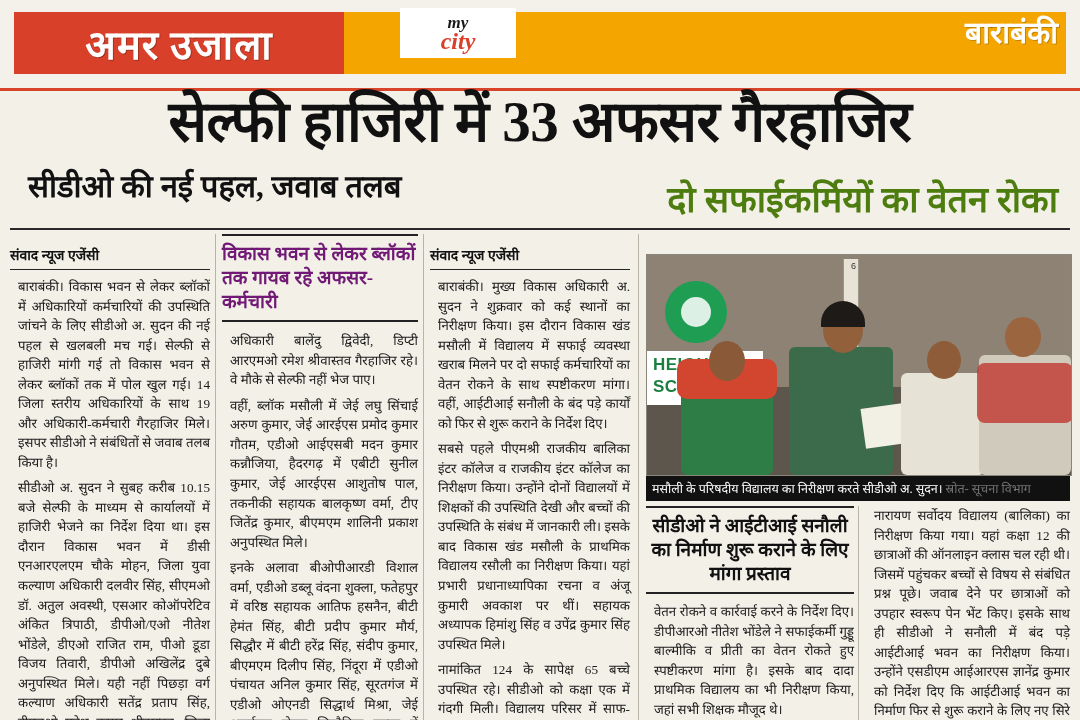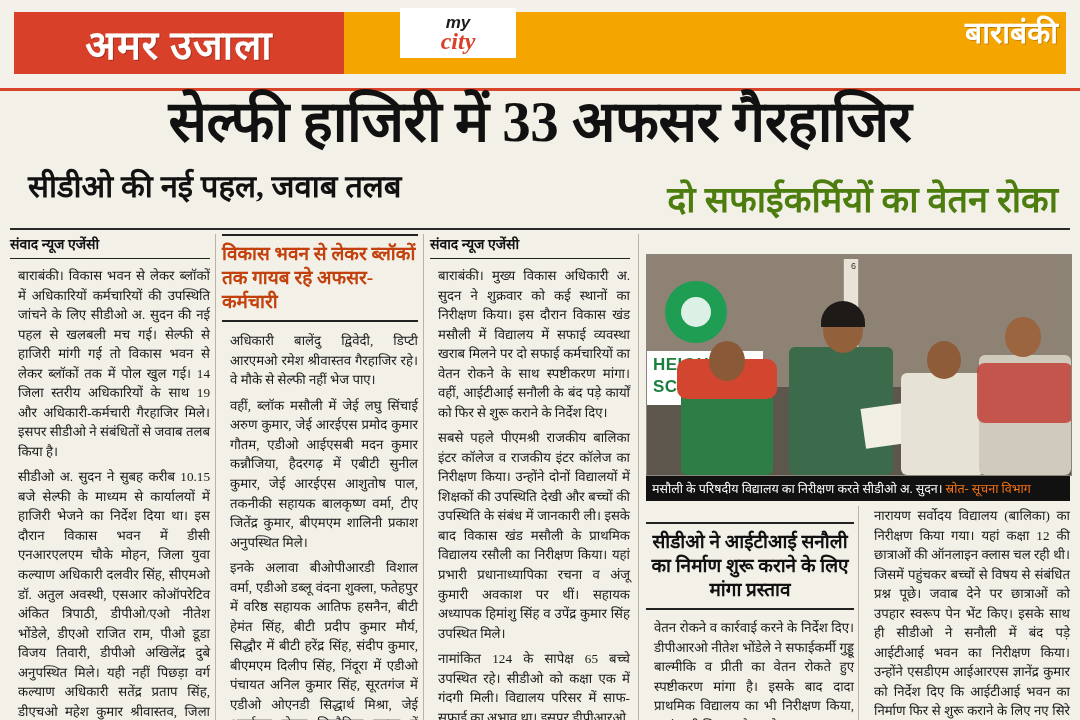--- a/index.html
+++ b/index.html
@@ -39,21 +39,21 @@
   .brand-gap{flex:1 1 auto;background:#f5a500;}
   .mycity{
     position:absolute;left:400px;top:8px;
     width:112px;height:46px;
     background:#ffffff;
     border:2px solid #ffffff;
     display:flex;flex-direction:column;align-items:center;justify-content:center;
     line-height:1;
   }
   .mycity .my{
-    font-family:Liberation Sans, sans-serif;
+    font-family:Liberation Serif, serif;
     font-size:17px;color:#1a1a1a;font-weight:bold;font-style:italic;
   }
   .mycity .city{
     font-family:"Liberation Serif", serif;
     font-size:24px;color:#d8402a;font-weight:bold;font-style:italic;
     margin-top:-2px;
   }
   .edition{
     position:absolute;right:22px;top:0;height:62px;
     display:flex;align-items:center;
@@ -106,25 +106,25 @@
   .col2{left:212px;width:196px;}
   .col3{left:420px;width:200px;}
   .col4{left:636px;width:424px;}
   .vline{
     position:absolute;top:0;width:1px;height:486px;background:#b9b4a6;
   }
   .byline{
     font-family:"Liberation Serif", serif;
     font-weight:bold;font-size:14px;color:#111;
     border-bottom:1.5px solid #222;
-    padding-bottom:5px;margin-bottom:7px;
+    padding-bottom:5px;margin-bottom:7px;margin-top:11px;
   }
   .kicker{
     font-family:"Liberation Serif", serif;
-    font-weight:bold;font-size:19px;line-height:1.25;color:#c2410c;
+    font-weight:bold;font-size:19px;line-height:1.25;color:#701a75;
     border-top:2px solid #222;border-bottom:2px solid #222;
     padding:6px 0 7px 0;margin-bottom:9px;
   }
   .ptext{
     font-family:"Liberation Serif", serif;
     font-size:13.2px;line-height:1.48;
     text-align:justify;
     color:#1a1a1a;
     margin:0 0 6px 8px;
     hyphens:auto;
@@ -178,33 +178,33 @@
   .pD{left:332px;top:100px;width:92px;height:120px;background:#cfcabb;}
   .pD-head{position:absolute;left:358px;top:62px;width:36px;height:40px;border-radius:50%;background:#9a653f;}
   .pD-sari{position:absolute;left:330px;top:108px;width:96px;height:60px;background:#c2413a;opacity:.85;border-radius:8px;}
   .paper{position:absolute;left:216px;top:150px;width:56px;height:40px;background:#f2efe4;transform:rotate(-8deg);}
   .caption{
     position:absolute;left:0;top:242px;width:424px;
     background:#111;color:#fff;
     font-family:"Liberation Serif", serif;
     font-size:12.5px;padding:4px 6px;box-sizing:border-box;
   }
-  .cap-src{color:#f97316;}
+  .cap-src{color:#737373;}
   
   .lower{
     position:absolute;left:0;top:272px;width:424px;
   }
   .lowerL{position:absolute;left:0;top:0;width:208px;}
   .lowerR{position:absolute;left:220px;top:0;width:204px;}
   .boxhead{
     font-family:"Liberation Serif", serif;
     font-weight:bold;font-size:19px;line-height:1.25;color:#111;
     text-align:center;
     border-top:2px solid #222;border-bottom:2px solid #222;
-    padding:6px 2px 7px 2px;margin-bottom:8px;margin-top:16px;
+    padding:6px 2px 7px 2px;margin-bottom:8px;
   }
   .vline-lower{
     position:absolute;left:212px;top:272px;width:1px;height:214px;background:#b9b4a6;
   }
 </style>
 </head>
 <body>
 
 <div class="page">
 

